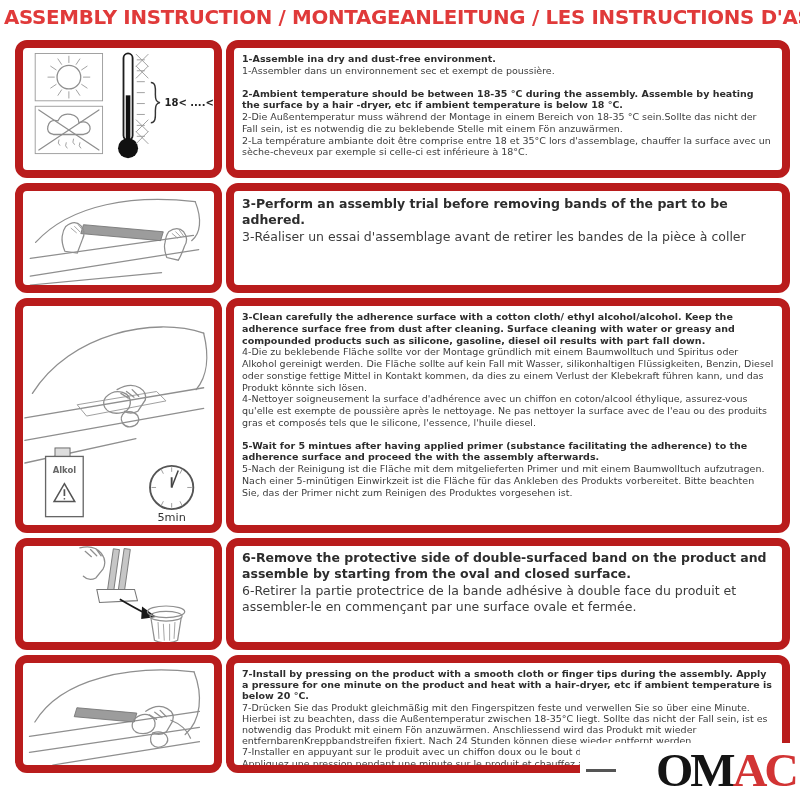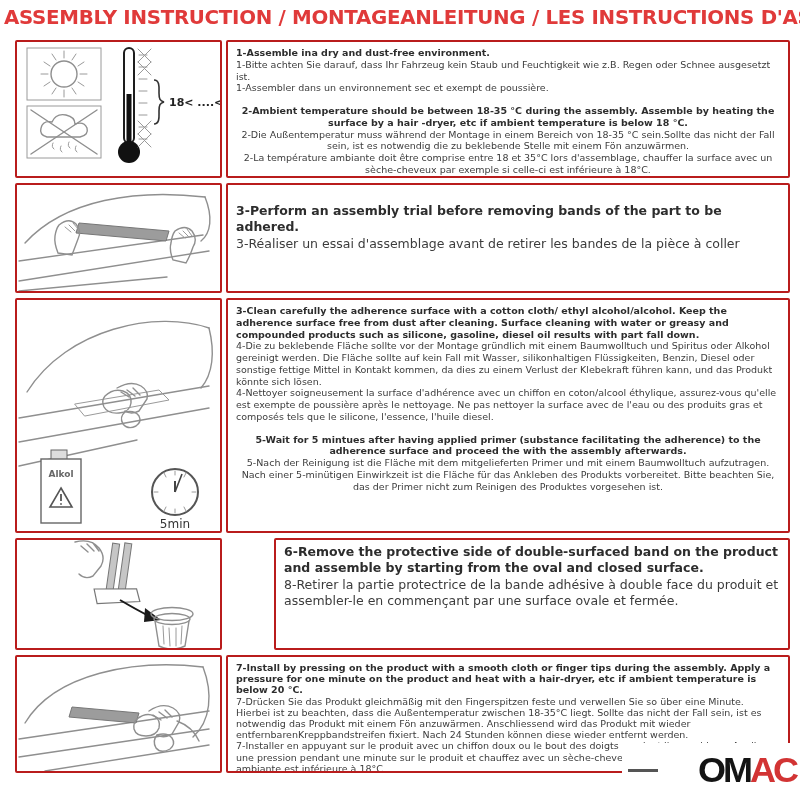--- a/index.html
+++ b/index.html
@@ -9,36 +9,36 @@
     -webkit-font-smoothing:antialiased;
   }
   .title{
     position:absolute;top:5px;left:0;right:0;margin:0;text-align:center;
     font-size:20px;font-weight:800;color:#e03a3a;letter-spacing:-0.3px;
     transform:scaleX(0.99);white-space:nowrap;
   }
   .rows{position:absolute;top:40px;left:15px;width:775px;display:flex;flex-direction:column;gap:5px;}
   .row{display:flex;gap:4px;}
   .r1{height:138px}.r2{height:110px}.r3{height:235px}.r4{height:112px}.r5{height:118px}
-  .cell{border:2px solid #b91c1c;border-radius:2px;background:#fff;box-sizing:border-box;}
+  .cell{border:8px solid #b91c1c;border-radius:12px;background:#fff;box-sizing:border-box;}
   .icon-cell{flex:0 0 207px;position:relative;overflow:hidden;}
   .icon-cell svg{position:absolute;left:0;top:0;width:100%;height:100%;}
   .text-cell{flex:1;padding:5px 8px;font-size:9.5px;line-height:1.24;overflow:hidden;}
-  .section + .section{margin-top:11px;text-align:center;}
+  .section + .section{margin-top:11px;}
   .en{font-weight:bold;color:#2d2d2d;}
   .big .text-cell{font-size:12.5px;line-height:1.3;}
-  .r2 .text-cell{padding-top:18px;}
-  .r4 .text-cell{padding-top:4px;margin-left:48px;}
+  .r2 .text-cell{padding-top:5px;}
+  .r4 .text-cell{padding-top:4px;}
   .r5 .text-cell{line-height:1.18;}
   .footer{
     position:absolute;top:743px;right:4px;height:54px;
     display:flex;align-items:center;background:#fff;padding-left:6px;
   }
   .dash{width:30px;height:3px;background:#555;margin-right:8px;}
-  .logo{font-size:36px;font-weight:900;letter-spacing:-3px;line-height:1;font-family:Liberation Sans, sans-serif;transform:scaleY(0.98);margin-left:32px;}
+  .logo{font-size:48px;font-weight:900;letter-spacing:-3px;line-height:1;font-family:Liberation Serif, serif;transform:scaleY(0.98);margin-left:32px;}
   .logo .lg-black{color:#141414;}
   .logo .lg-red{color:#d23434;}
   .art{stroke:#8f8f8f;fill:none;stroke-width:1.4;stroke-linecap:round;}
   .artthin{stroke:#9a9a9a;fill:none;stroke-width:1;stroke-linecap:round;}
   svg text{font-family:"DejaVu Sans",sans-serif;}
 </style>
 </head>
 <body>
 
 <h1 class="title">ASSEMBLY INSTRUCTION / MONTAGEANLEITUNG / LES INSTRUCTIONS D'ASSEMBLAGE</h1>
@@ -101,21 +101,20 @@
               <line x1="134" y1="92" x2="121" y2="105"></line>
           </g>
           <path fill="none" stroke="#333" stroke-width="1.6" d="M137,38 C143,38 142,46 142,51 C142,57 143,59 147,60 C143,61 142,63 142,69 C142,74 143,82 137,82"></path>
           <text x="152" y="64" font-size="11" font-weight="bold" fill="#222">18&lt; ....&lt;35 C</text>
         </g>
       </svg>
     </div>
     <div class="cell text-cell">
       <div class="section">
         <div class="en">1-Assemble ina dry and dust-free environment.</div>
-        <div>1-Bitte achten Sie darauf, dass Ihr Fahrzeug kein Staub und Feuchtigkeit wie z.B. Regen oder Schnee ausgesetzt ist.</div>
         <div>1-Assembler dans un environnement sec et exempt de poussière.</div>
       </div>
       <div class="section">
         <div class="en">2-Ambient temperature should be between 18-35 °C  during the assembly. Assemble by heating the surface by a hair -dryer, etc if ambient temperature is below 18 °C.</div>
         <div>2-Die Außentemperatur muss während der Montage in einem Bereich von 18-35 °C  sein.Sollte das nicht der Fall sein, ist es notwendig die zu beklebende Stelle mit einem Fön anzuwärmen.</div>
         <div>2-La température ambiante doit être comprise entre 18 et 35°C lors d'assemblage, chauffer la surface avec un sèche-cheveux par exemple si celle-ci est inférieure à 18°C.</div>
       </div>
     </div>
   </div>
 
@@ -216,21 +215,21 @@
           <ellipse cx="155" cy="74" rx="21" ry="6.5" fill="#fff" class="art"></ellipse>
           <ellipse cx="155" cy="79" rx="18" ry="5.5" fill="#fff" class="art"></ellipse>
           <path class="art" d="M138,81 L142,106 q13,6 26,0 L172,81"></path>
           <path class="artthin" d="M146,86 L147,104 M152,88 L153,106 M159,88 L159,106 M165,86 L164,104"></path>
         </g>
       </svg>
     </div>
     <div class="cell text-cell">
       <div class="section">
         <div class="en">6-Remove the protective side of double-surfaced band on the product and assemble by starting from the oval and closed surface.</div>
-        <div>8-Retirer la partie protectrice de la bande adhésive à double face du produit et assembler-le en commençant par une surface ovale et fermée.</div>
+        <div>6-Retirer la partie protectrice de la bande adhésive à double face du produit et assembler-le en commençant par une surface ovale et fermée.</div>
       </div>
     </div>
   </div>
 
   <div class="row r5">
     <div class="cell icon-cell">
       <svg viewBox="0 0 203 114">
         <path class="art" d="M8,66 C38,16 118,2 186,10"></path>
         <path class="art" d="M186,10 C196,36 194,64 176,80"></path>
         <path class="art" d="M2,82 L192,54"></path>

